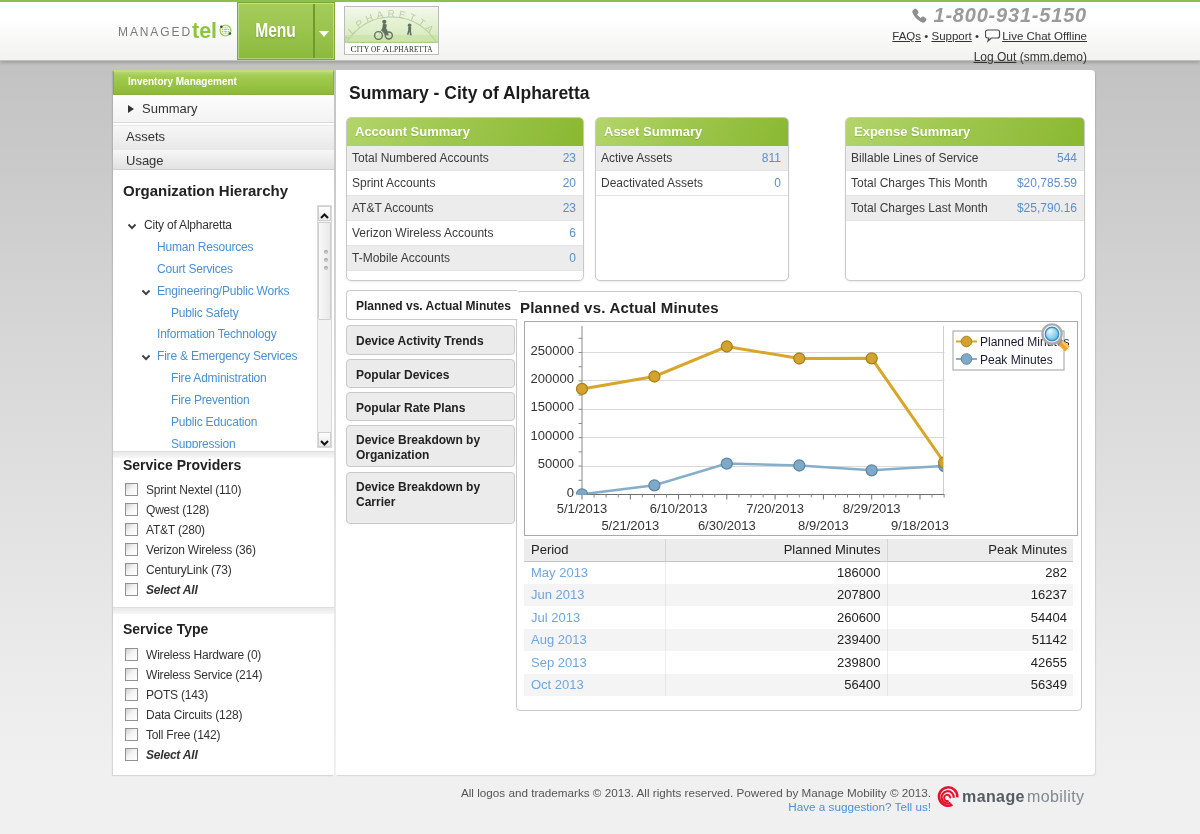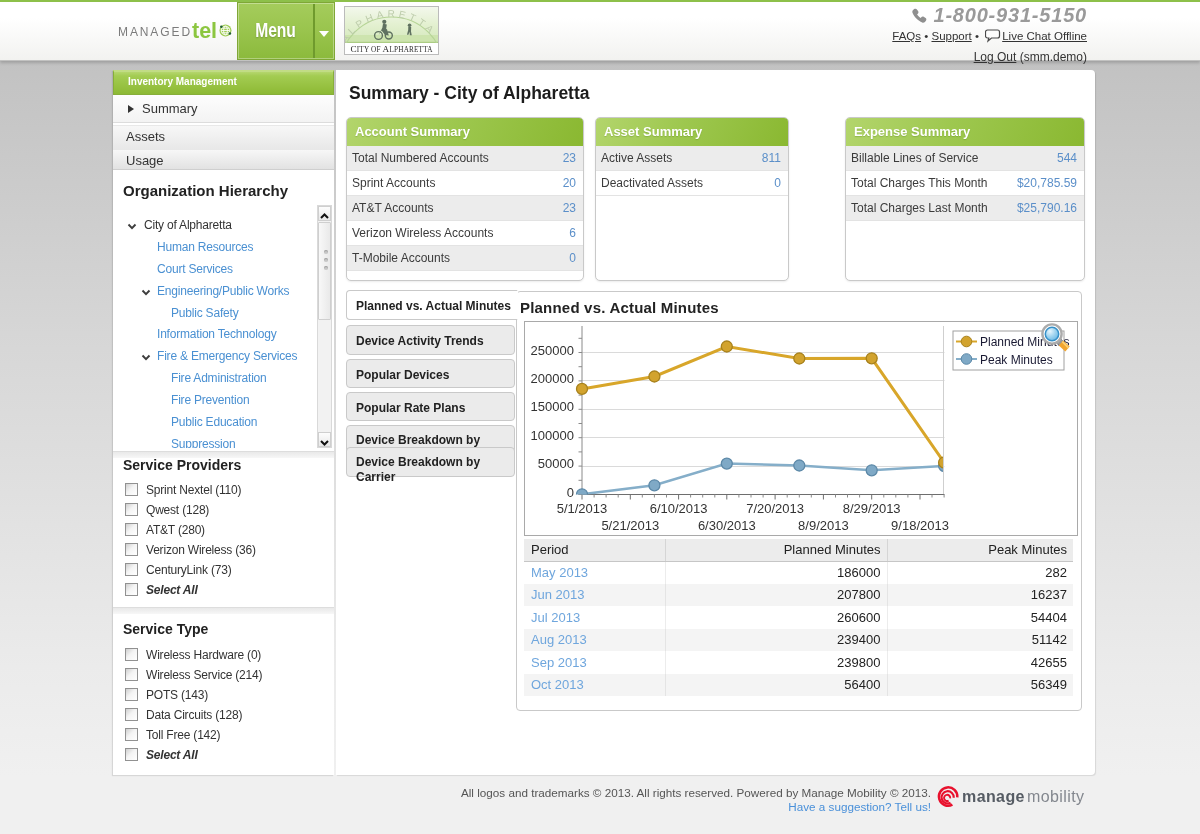--- a/index.html
+++ b/index.html
@@ -209,21 +209,21 @@
       <div class="crow g">Billable Lines of Service<span class="v">544</span></div>
       <div class="crow">Total Charges This Month<span class="v">$20,785.59</span></div>
       <div class="crow g">Total Charges Last Month<span class="v">$25,790.16</span></div>
     </div>
   <div id="chartpanel"></div>
 <div class="tab" id="tab0" style="top:220px;height:30px;line-height:17px">Planned vs. Actual Minutes</div>
 <div class="tab" style="top:255px;height:30px;line-height:17px">Device Activity Trends</div>
 <div class="tab" style="top:289px;height:29px;line-height:16px">Popular Devices</div>
 <div class="tab" style="top:322px;height:29px;line-height:16px">Popular Rate Plans</div>
 <div class="tab" style="top:355px;height:42px">Device Breakdown by Organization</div>
-<div class="tab" style="top:377px;height:30px">Device Breakdown by Carrier</div>
+<div class="tab" style="top:402px;height:52px">Device Breakdown by Carrier</div>
   <div id="ctitle">Planned vs. Actual Minutes</div>
   <div id="chartbox"><svg width="552" height="213" viewBox="0 0 552 213" font-family="Liberation Sans">
 <defs>
           <clipPath id="pc">
             <rect x="0" y="-6" width="418" height="178.5"></rect>
           </clipPath>
           <radialGradient id="lens" cx="0.35" cy="0.3" r="0.9">
             <stop offset="0" stop-color="#e8f6fd"></stop>
             <stop offset="0.45" stop-color="#9fd4f0"></stop>
             <stop offset="1" stop-color="#56ade0"></stop>

